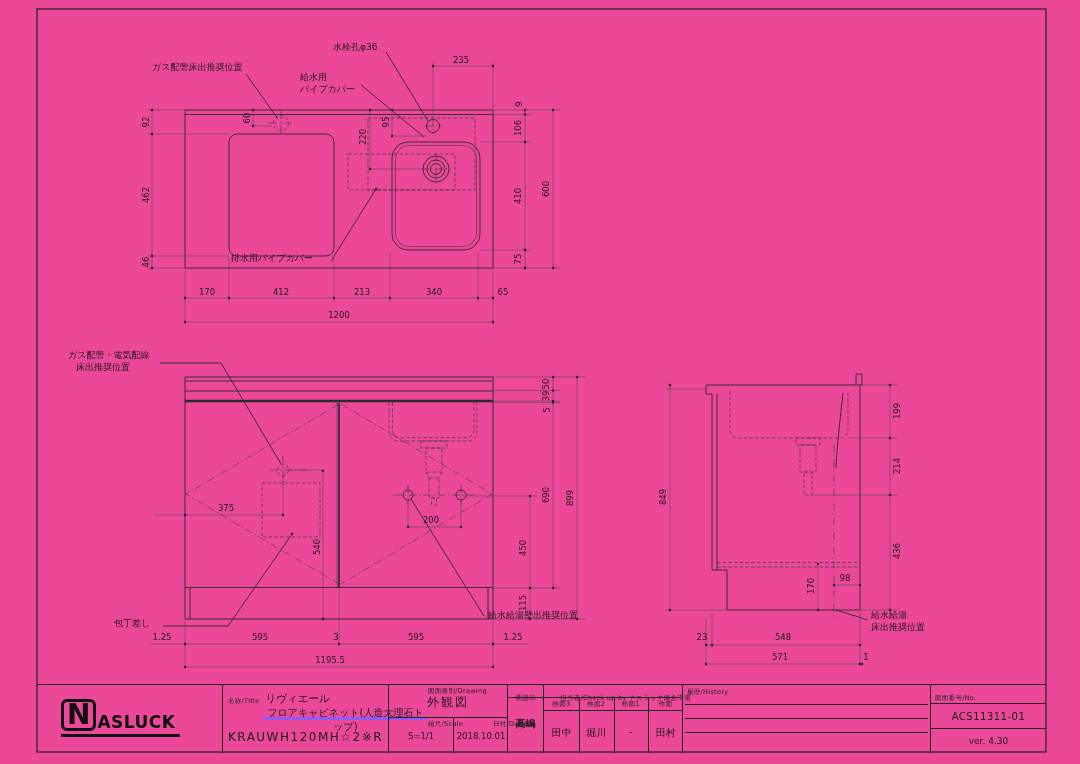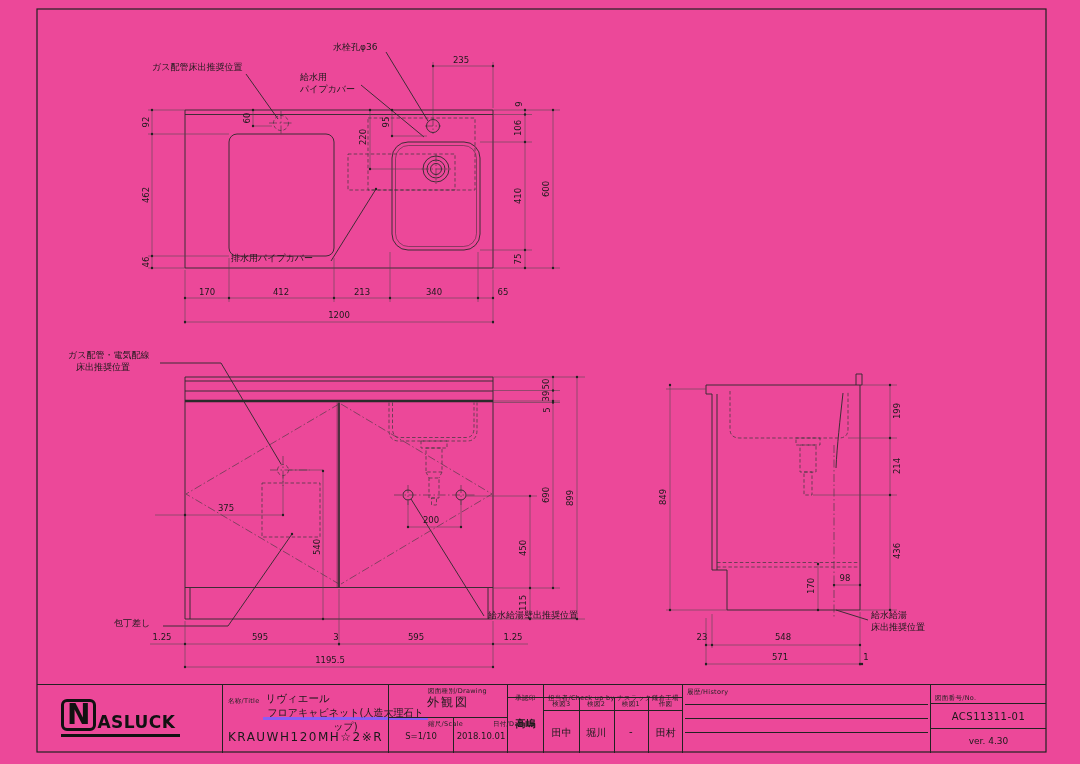--- a/index.html
+++ b/index.html
@@ -213,39 +213,39 @@
   </div>
 
   <div class="cell" style="left:351px;width:119px;">
     <div class="drw-top">
       <span class="tiny lblpad">図面種別/Drawing</span>
       <div class="val">外観図</div>
     </div>
     <div class="drw-bot">
       <div class="sub" style="left:0;width:64px;">
         <span class="tiny lblpad">縮尺/Scale</span>
-        <div class="val">S=1/10</div>
+        <div class="val">S=1/1</div>
       </div>
       <div class="sub" style="left:64px;width:55px;border-left:1px solid #222;">
         <span class="tiny lblpad">日付/Date</span>
         <div class="val">2018.10.01</div>
       </div>
     </div>
   </div>
 
   <div class="cell" style="left:470px;width:36px;">
     <div style="position:absolute;left:0;top:0;width:100%;height:13px;border-bottom:1px solid #222;box-sizing:border-box;text-align:center;">
       <span class="tiny">承認印</span>
     </div>
     <div class="ctr" style="top:32px;font-size:10px;font-weight:bold;">高嶋</div>
   </div>
 
   <div class="cell" style="left:506px;width:139px;">
     <div style="position:absolute;left:0;top:0;width:100%;height:13px;border-bottom:1px solid #222;box-sizing:border-box;">
-      <span class="tiny" style="margin-left:4px;">担当者/Check up by ナスラック鎌倉工場</span>
+      <span class="tiny" style="margin-left:16px;">担当者/Check up by ナスラック鎌倉工場</span>
     </div>
     <div style="position:absolute;left:0;top:13px;width:100%;height:13px;border-bottom:1px solid #222;box-sizing:border-box;"></div>
     <div style="position:absolute;left:34.75px;top:13px;bottom:0;border-left:1px solid #222;"></div>
     <div style="position:absolute;left:69.5px;top:13px;bottom:0;border-left:1px solid #222;"></div>
     <div style="position:absolute;left:104.25px;top:13px;bottom:0;border-left:1px solid #222;"></div>
     <div class="tiny ctr" style="top:15px;left:0;width:34.75px;">検図3</div>
     <div class="tiny ctr" style="top:15px;left:34.75px;width:34.75px;">検図2</div>
     <div class="tiny ctr" style="top:15px;left:69.5px;width:34.75px;">検図1</div>
     <div class="tiny ctr" style="top:15px;left:104.25px;width:34.75px;">作図</div>
     <div class="ctr" style="top:41px;left:0;width:34.75px;font-size:10px;">田中</div>

